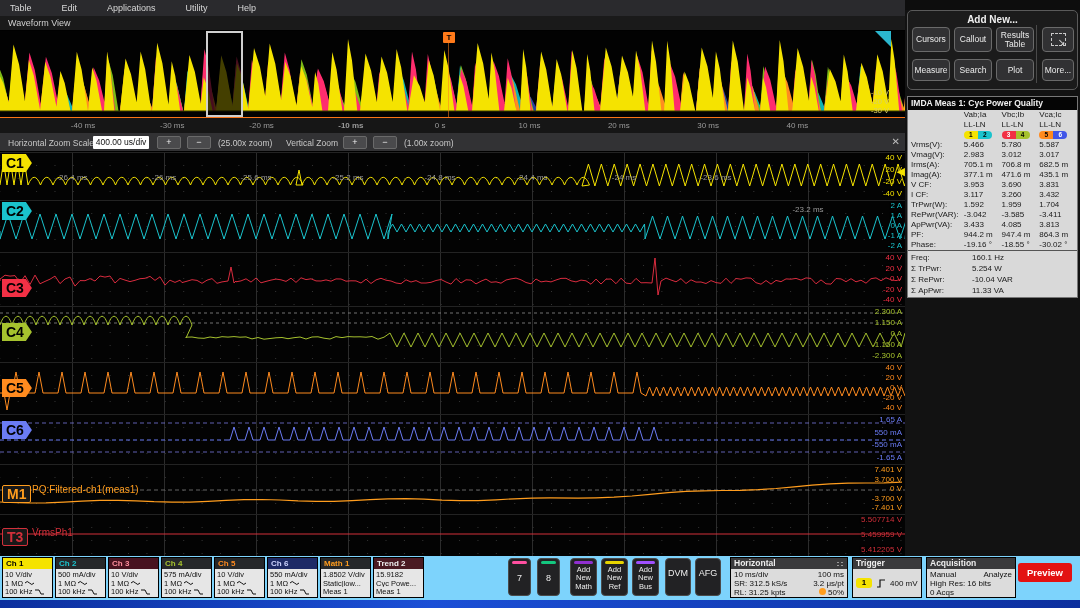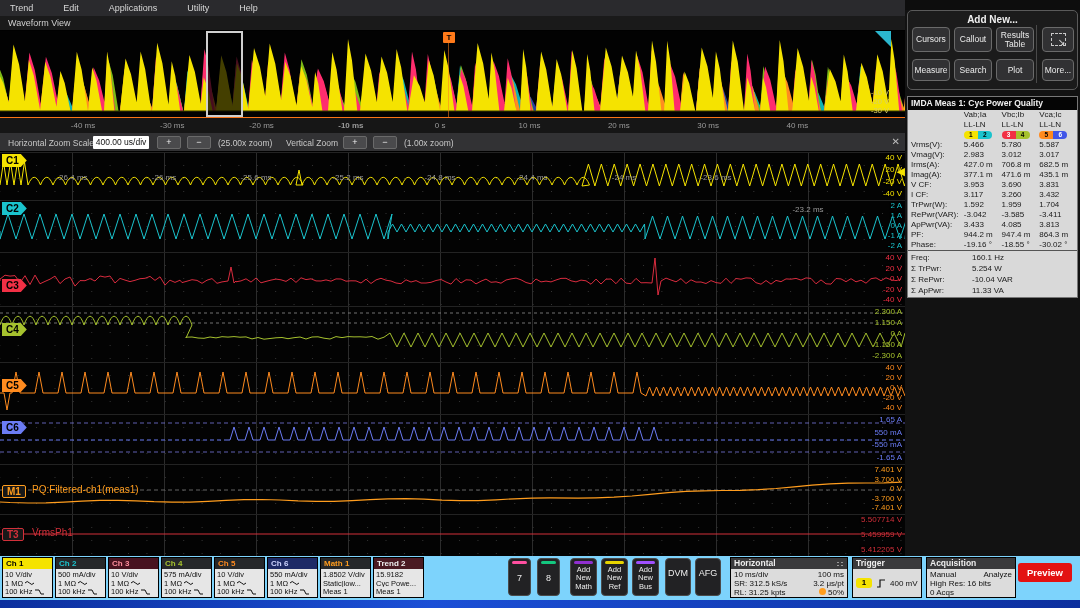--- a/index.html
+++ b/index.html
@@ -27,21 +27,21 @@
   #zoombar .zl{position:absolute;top:5px;font-size:8.5px;color:#c9c9c9;white-space:nowrap}
   #zval{position:absolute;left:93px;top:3px;width:56px;height:13px;background:#fff;color:#111;font-size:8.5px;line-height:13px;text-align:center;border-radius:1px}
   .zbtn{position:absolute;top:3px;width:24px;height:13px;background:#4a4a4c;border:1px solid #6a6a6a;border-radius:2px;color:#eee;font-size:9px;line-height:11px;text-align:center;cursor:pointer}
   #zclose{position:absolute;right:5px;top:3px;font-size:10px;color:#bdbdbd;cursor:pointer}
   
   #main{position:absolute;left:0;top:152px;width:905px;height:404px;background:#030303}
   #vgrid{position:absolute;inset:0;background-image:repeating-linear-gradient(90deg,transparent 0 91px,#2c2c2c 91px 92px);background-position:-19px 0;pointer-events:none}
   .row{position:relative;width:905px;border-top:1px solid #232323;background-image:radial-gradient(circle,#343434 .7px,transparent .9px);background-size:18.4px 13px;background-position:9px 6px}
   .row:first-child{border-top:none}
   .row svg{position:absolute;left:0;top:0}
-  .tag{position:absolute;left:2px;z-index:5;background:var(--c);color:#000;font-size:10px;font-weight:bold;padding:1px 8px 1px 4px;clip-path:polygon(0 0,calc(100% - 6px) 0,100% 50%,calc(100% - 6px) 100%,0 100%);cursor:pointer}
+  .tag{position:absolute;left:2px;z-index:5;background:var(--c);color:#000;font-size:14px;font-weight:bold;padding:1px 8px 1px 4px;clip-path:polygon(0 0,calc(100% - 6px) 0,100% 50%,calc(100% - 6px) 100%,0 100%);cursor:pointer}
   .tag.outline{background:#181818;color:var(--c);clip-path:none;border:1px solid var(--c);border-radius:2px;padding:0 4px}
   .scale{position:absolute;right:3px;top:0;bottom:1px;display:flex;flex-direction:column;justify-content:space-between;align-items:flex-end;z-index:4;padding:1px 0}
   .scale span{font-size:8px;line-height:8px;color:var(--c);text-shadow:0 0 2px #000;white-space:nowrap}
   .mtime{position:absolute;left:0;right:0;top:17px;height:10px;z-index:3}
   #trigarrow{position:absolute;right:0;top:13px;z-index:5;color:var(--c);font-size:11px;line-height:11px}
   .tracelabel{position:absolute;left:32px;font-size:10px;color:var(--c);z-index:4;white-space:nowrap}
   
   #rpanel{position:absolute;left:905px;top:10px;width:175px;height:546px;background:#121212}
   #addnew{position:absolute;left:2px;top:0;width:171px;height:80px;border:1px solid #5a5a5a;border-radius:5px;background:#1b1b1b}
   #addnew h3{font-size:10px;color:#f0f0f0;text-align:center;margin-top:3px;font-weight:bold}
@@ -86,21 +86,21 @@
   #tsrc{display:inline-block;width:16px;height:10px;background:#f5e300;border-radius:3px;color:#000;font-size:8px;font-weight:bold;text-align:center;line-height:10px}
   #preview{position:absolute;left:1018px;top:7px;width:54px;height:19px;background:#e31212;border-radius:3px;color:#fff;font-size:9.5px;font-weight:bold;text-align:center;line-height:19px;cursor:pointer}
   #bluestrip{position:absolute;left:0;top:600px;width:1080px;height:8px;background:linear-gradient(90deg,#0c2f9e,#1b4fd6 40%,#0c2f9e)}
 </style>
 </head>
 <body>
 
 <div id="screen">
 
   <div id="menubar">
-      <span>Trend</span>
+      <span>Table</span>
       <span>Edit</span>
       <span>Applications</span>
       <span>Utility</span>
       <span>Help</span>
     </div>
 
   <div id="tabbar">
     <span>Waveform View</span>
   </div>
 
@@ -339,21 +339,21 @@
               <td>5.587</td>
             </tr>
             <tr>
               <td>Vmag(V):</td>
               <td>2.983</td>
               <td>3.012</td>
               <td>3.017</td>
             </tr>
             <tr>
               <td>Irms(A):</td>
-              <td>427.0 m</td>
+              <td>705.1 m</td>
               <td>706.8 m</td>
               <td>682.5 m</td>
             </tr>
             <tr>
               <td>Imag(A):</td>
               <td>377.1 m</td>
               <td>471.6 m</td>
               <td>435.1 m</td>
             </tr>
             <tr>

